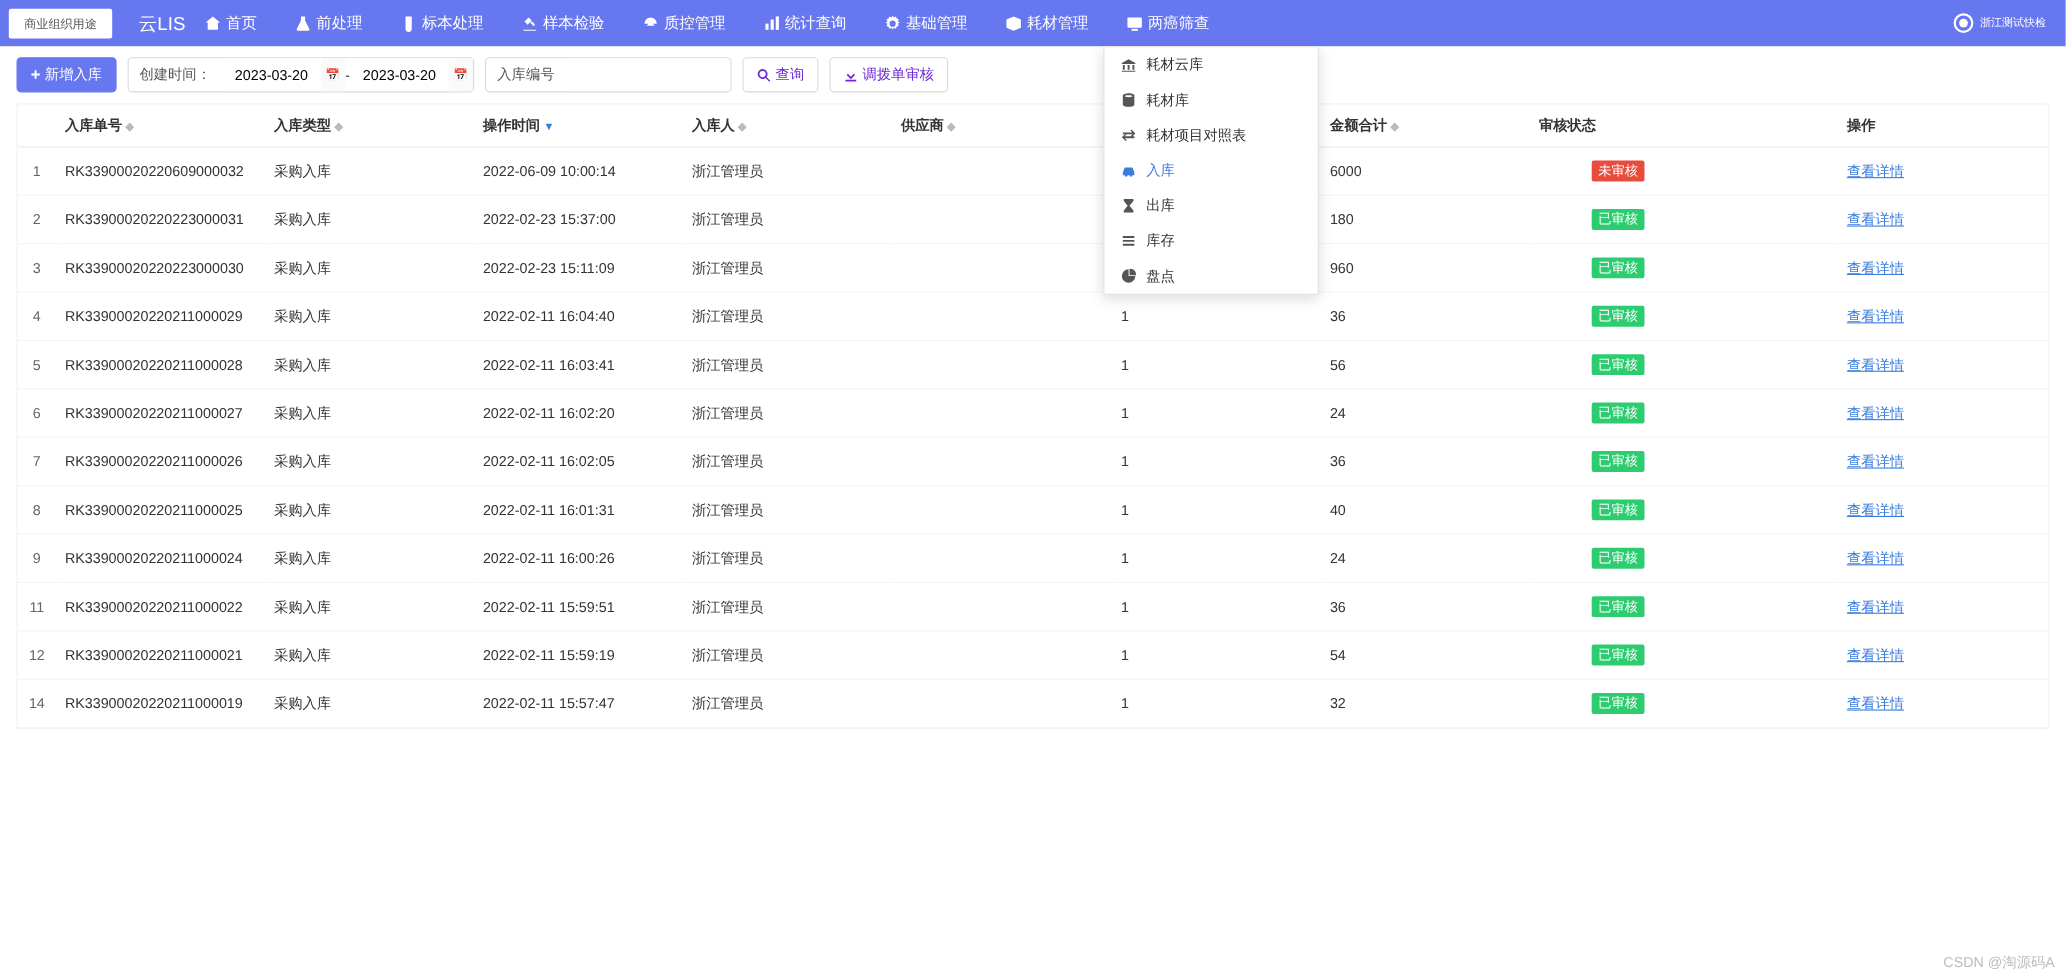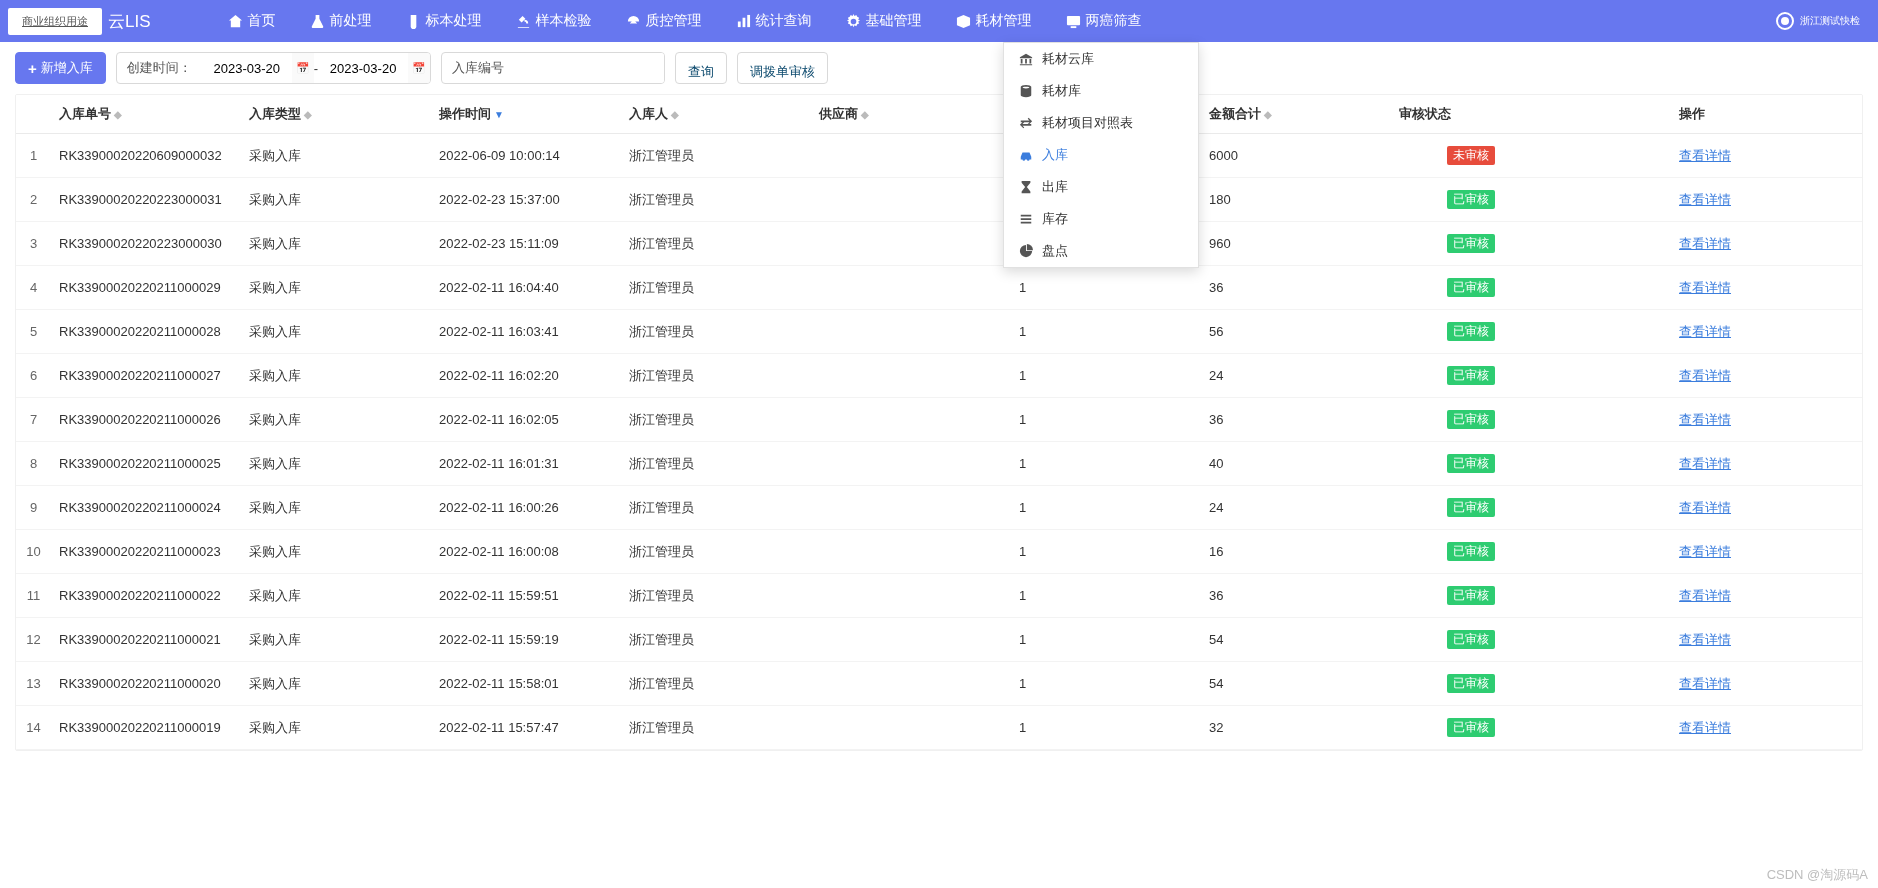--- a/index.html
+++ b/index.html
@@ -1,36 +1,36 @@
 <!DOCTYPE html>
 <html><head>
 <meta charset="utf-8">
 <style>
 * { margin:0; padding:0; box-sizing:border-box; font-family:"Microsoft YaHei","Segoe UI",Arial,sans-serif; }
 body { background:#fff; font-size:13px; color:#333; overflow:hidden; width:1878px; height:888px; }
 .navbar { height:42px; background:#6777ef; display:flex; align-items:center; color:#fff; padding:0 8px; }
-.logo-box { background:#fff; color:#555; font-size:11px; padding:6px 14px; border-radius:2px; margin-right:6px;text-decoration:underline; }
-.brand { font-size:17px; margin-right:60px; }
+.logo-box { background:#fff; color:#555; font-size:11px; padding:6px 14px; border-radius:2px; margin-right:24px; }
+.brand { font-size:17px; }
 .menu { display:flex; flex:1;align-items:flex-end; }
 .menu-item { display:flex; align-items:center; gap:5px; padding:0 17px; height:42px; cursor:pointer; font-size:14px; }
 .menu-item .ic { width:15px; height:15px; display:inline-block; }
 .user-area { display:flex; align-items:center; gap:6px; padding:0 10px; font-size:10px; }
 .avatar-circle { width:18px; height:18px; border:2px solid #fff; border-radius:50%; display:flex; align-items:center; justify-content:center; }
 .avatar-circle:after { content:""; width:8px; height:8px; background:#fff; border-radius:50%; }
 
 .dropdown { position:absolute; top:42px; left:1003px; width:196px; background:#fff; border:1px solid #e1e1e1; box-shadow:0 4px 12px rgba(0,0,0,0.15); z-index:100; }
 .dropdown-item { display:flex; align-items:center; gap:9px; padding:7px 15px; cursor:pointer; font-size:13px; color:#333; }
 .dropdown-item.active { color:#3b7ddd; }
 .dd-icon { width:14px; height:14px; display:inline-block; fill:#555; }
 .dropdown-item.active .dd-icon { fill:#3b7ddd; }
 
 .toolbar { padding:10px 15px; display:flex; align-items:center; gap:10px; }
 .btn { display:inline-flex; align-items:center; gap:4px; padding:6px 12px; border-radius:4px; border:1px solid #d9d9d9; background:#fff; cursor:pointer; font-size:13px; height:32px; }
 .btn-primary { background:#6777ef; border-color:#6777ef; color:#fff; }
-.btn-default { color:#0c4a6e;flex-direction:column; }
+.btn-default { color:#6d28d9; }
 .input-group { display:inline-flex; align-items:center; border:1px solid #d9d9d9; border-radius:4px; height:32px; overflow:hidden; }
 .input-group .label { padding:0 10px; background:#fff; color:#555; font-size:13px; }
 .input-group input { border:none; outline:none; padding:0 8px; height:100%; font-size:13px; width:90px; text-align:center; }
 .date-icon { width:22px; height:32px; background:#fafafa; display:flex; align-items:center; justify-content:center; font-size:11px; }
 .search-group input { width:150px; text-align:left; }
 .plus { font-size:15px; font-weight:bold; }
 
 .table-wrap { margin:0 15px; border:1px solid #f0f0f0; border-radius:2px; overflow:hidden; }
 table { width:100%; border-collapse:collapse; table-layout:fixed; }
 thead th { background:#fff; text-align:left; padding:10px 8px; font-weight:600; font-size:13px; color:#333; border-bottom:1px solid #eaeaea;}
@@ -326,60 +326,36 @@
           <td>采购入库</td>
           <td>2022-02-11 16:00:26</td>
           <td>浙江管理员</td>
           <td></td>
           <td>1</td>
           <td>24</td>
           <td><span class="badge badge-green">已审核</span></td>
           <td><a class="link">查看详情</a></td>
         </tr>
         <tr>
-          <td class="col-idx">10</td>
-          <td>RK33900020220211000023</td>
-          <td>采购入库</td>
-          <td>2022-02-11 16:00:08</td>
-          <td>浙江管理员</td>
-          <td></td>
-          <td>1</td>
-          <td>16</td>
-          <td><span class="badge badge-green">已审核</span></td>
-          <td><a class="link">查看详情</a></td>
-        </tr>
-        <tr>
           <td class="col-idx">11</td>
           <td>RK33900020220211000022</td>
           <td>采购入库</td>
           <td>2022-02-11 15:59:51</td>
           <td>浙江管理员</td>
           <td></td>
           <td>1</td>
           <td>36</td>
           <td><span class="badge badge-green">已审核</span></td>
           <td><a class="link">查看详情</a></td>
         </tr>
         <tr>
           <td class="col-idx">12</td>
           <td>RK33900020220211000021</td>
           <td>采购入库</td>
           <td>2022-02-11 15:59:19</td>
-          <td>浙江管理员</td>
-          <td></td>
-          <td>1</td>
-          <td>54</td>
-          <td><span class="badge badge-green">已审核</span></td>
-          <td><a class="link">查看详情</a></td>
-        </tr>
-        <tr>
-          <td class="col-idx">13</td>
-          <td>RK33900020220211000020</td>
-          <td>采购入库</td>
-          <td>2022-02-11 15:58:01</td>
           <td>浙江管理员</td>
           <td></td>
           <td>1</td>
           <td>54</td>
           <td><span class="badge badge-green">已审核</span></td>
           <td><a class="link">查看详情</a></td>
         </tr>
         <tr>
           <td class="col-idx">14</td>
           <td>RK33900020220211000019</td>

